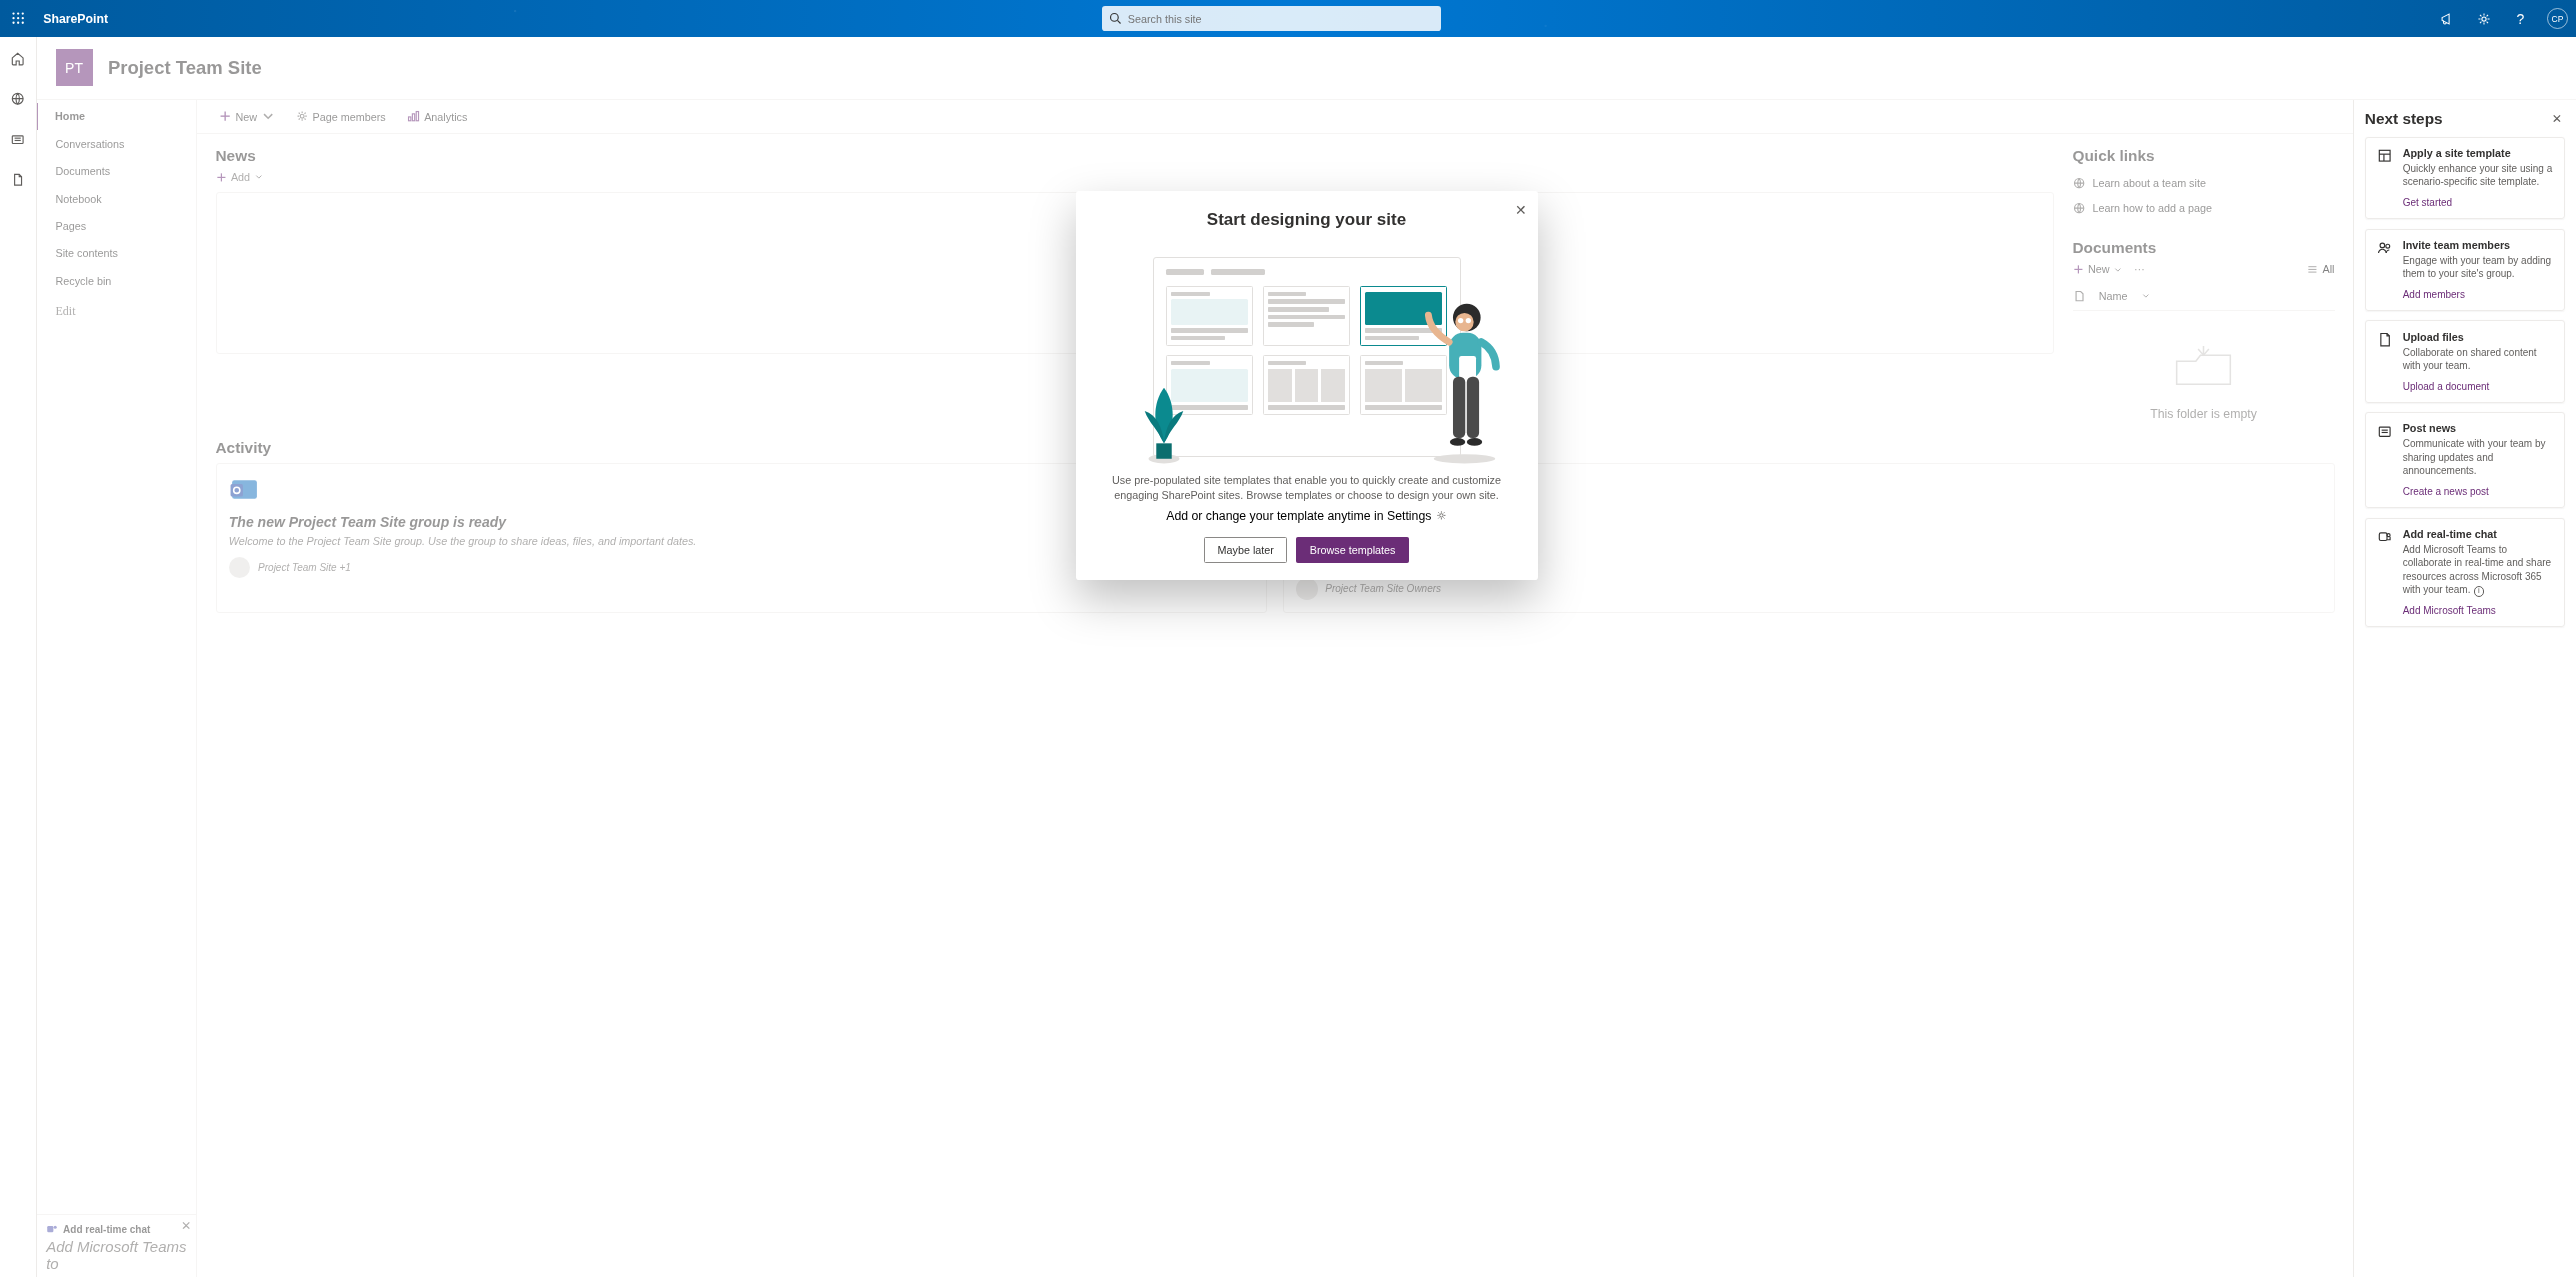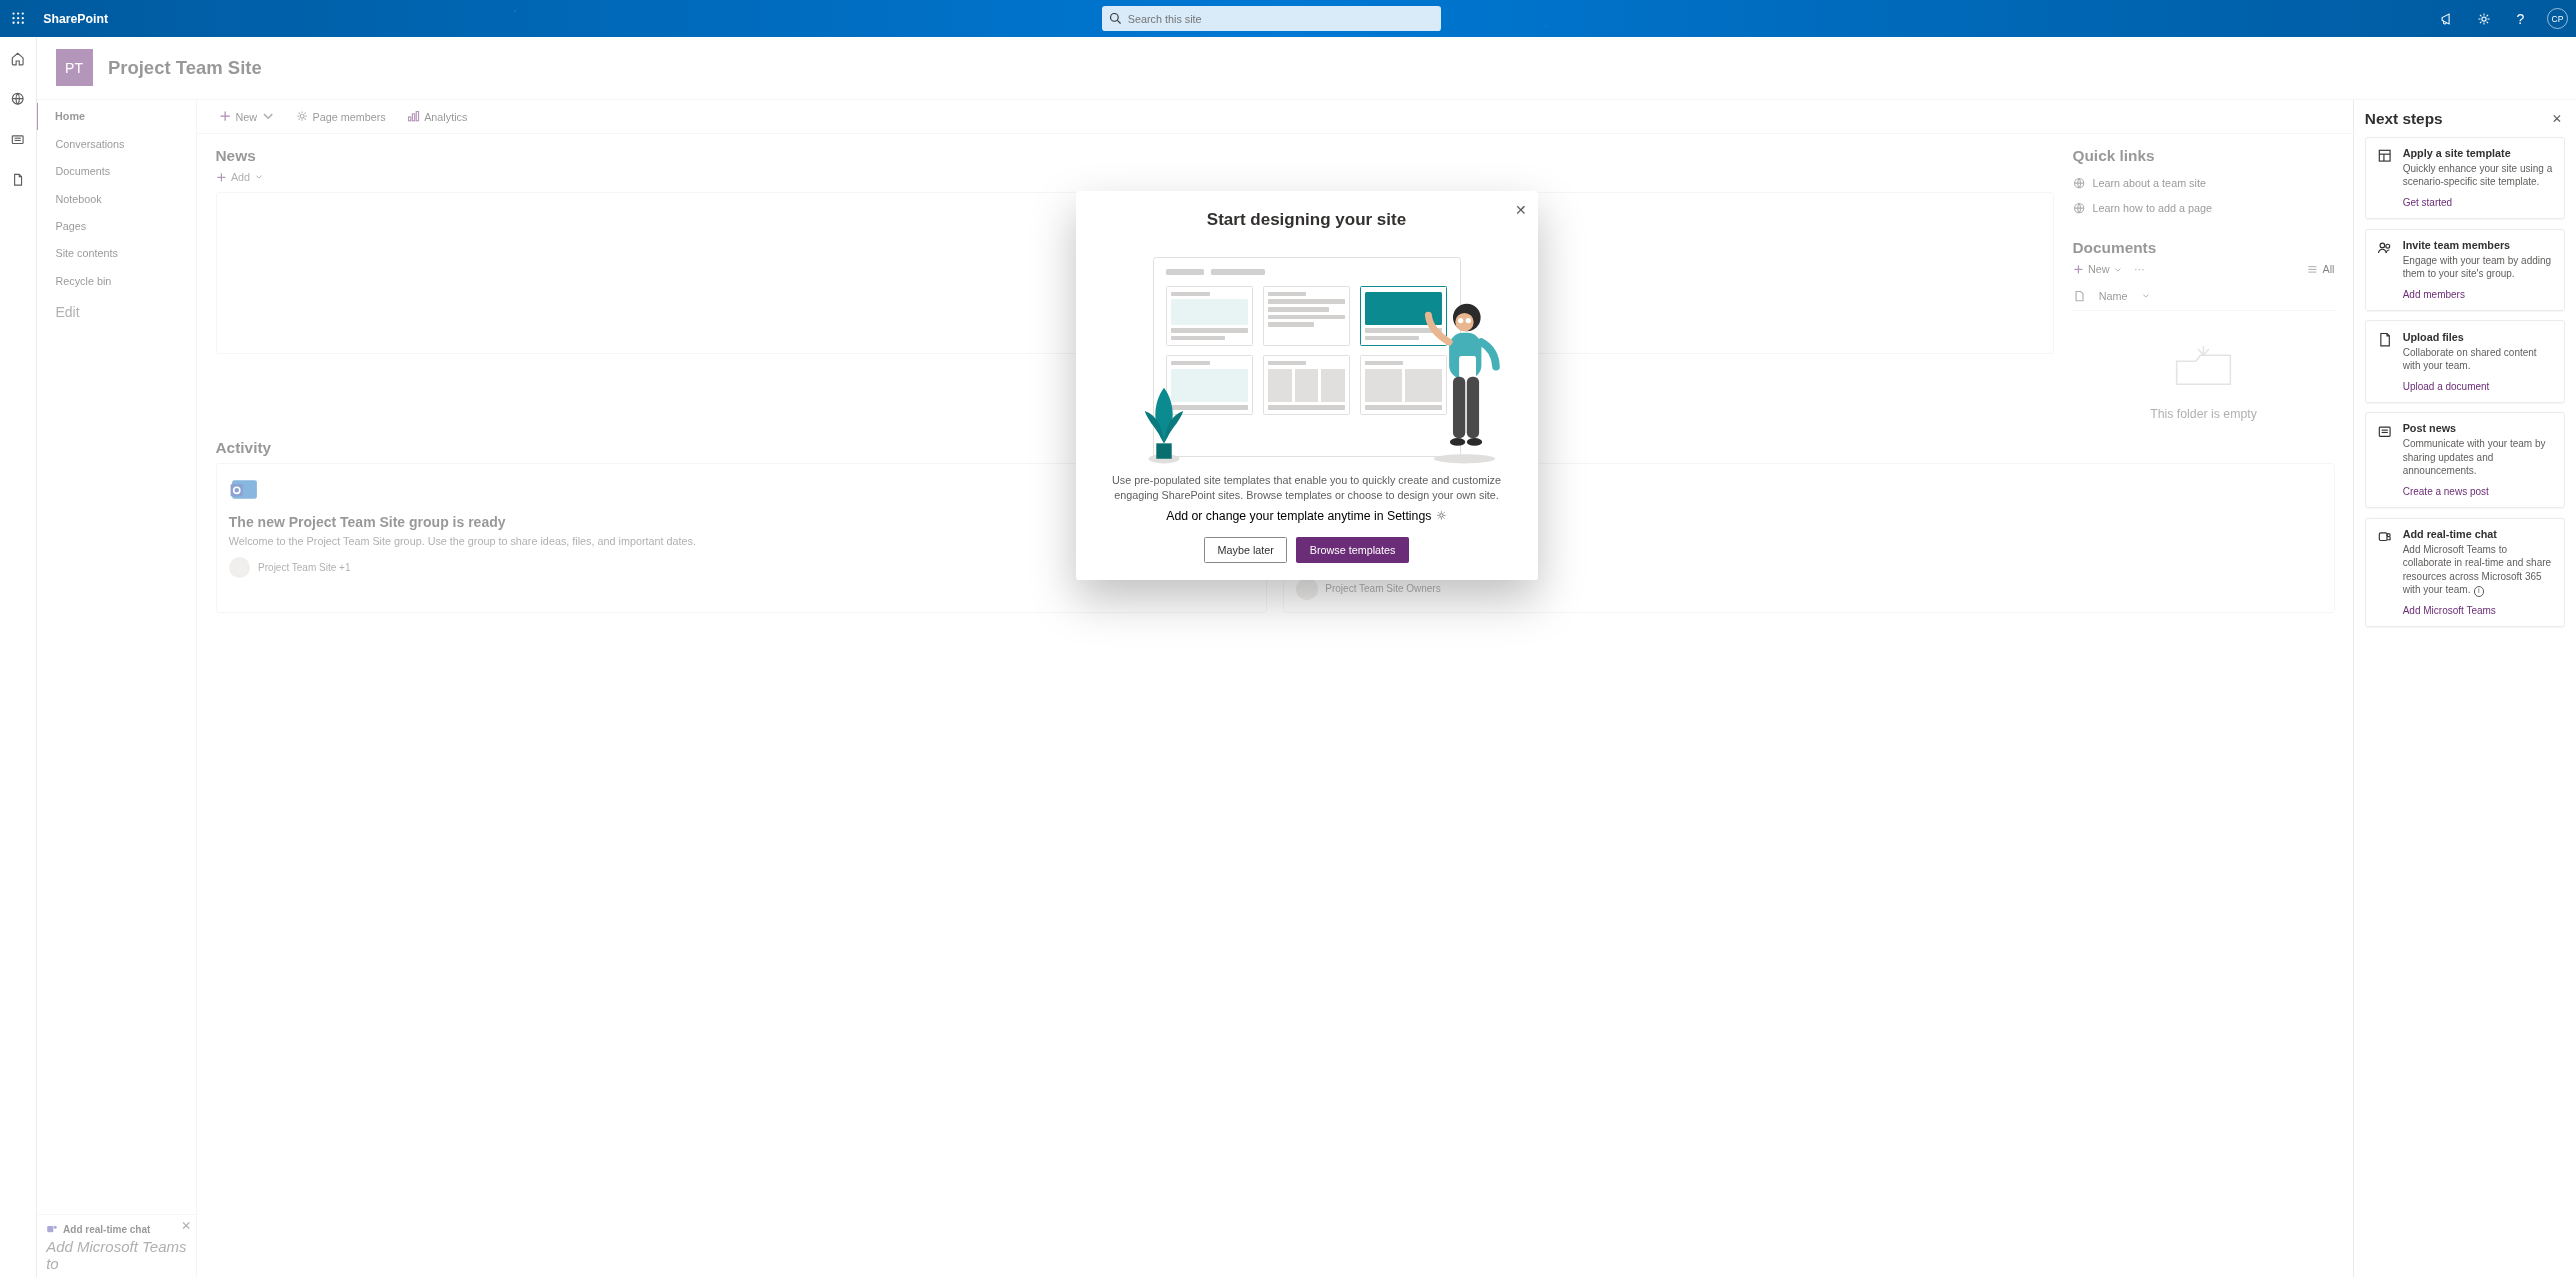--- a/index.html
+++ b/index.html
@@ -31,21 +31,21 @@
 .site-header { display:flex; align-items:center; padding: 12.3px 18.5px; border-bottom:0.8px solid #edebe9; gap:15.4px; }
 .site-logo { width:37px; height:37px; background:#6b2d77; color:#fff; display:flex; align-items:center; justify-content:center; font-size:14px; font-weight:400; }
 .site-title { font-size:18.5px; font-weight:600; color:#323130; }
 
 .site-main { flex:1; display:flex; overflow:hidden; }
 
 
 .left-nav { width:160px; border-right:0.8px solid #edebe9; padding-top:3.1px; }
 .nav-item { display:block; padding:7.7px 18.5px; font-size:10.8px; color:#323130; cursor:pointer; }
 .nav-item.active { border-left:1.5px solid #6b2d77; font-weight:600; padding-left:17px; }
-.nav-edit { font-size:14px; color:#605e5c; padding:9.2px 18.5px; cursor:pointer; }
+.nav-edit { font-size:12px; color:#605e5c; padding:9.2px 18.5px; cursor:pointer;font-family:Liberation Serif, serif; }
 
 
 .content-col { flex:1; display:flex; flex-direction:column; overflow:auto; }
 .cmd-bar { display:flex; align-items:center; padding:6.2px 18.5px; border-bottom:0.8px solid #edebe9; gap:15.4px; font-size:10.8px; color:#323130; }
 .cmd-btn { display:flex; align-items:center; gap:4.6px; cursor:pointer; padding:4.6px 3.1px; }
 .cmd-btn svg { width:12.3px; height:12.3px; }
 
 .page-canvas { padding: 12.3px 18.5px; display:grid; grid-template-columns: 1fr 1fr 262px; gap:18.5px; }
 .section-title { font-size:15.4px; font-weight:600; color:#323130; margin-bottom:6.2px; }
 .add-link { display:flex; align-items:center; gap:4.6px; font-size:10.8px; color:#605e5c; cursor:pointer; margin-bottom:9.2px; }
@@ -54,21 +54,21 @@
 .laptop-ill::before { content:""; position:absolute; top:2.3px; left:2.3px; right:2.3px; bottom:2.3px; background:#f3f9ff; }
 
 .quick-links a, .quick-links .ql { display:flex; align-items:center; gap:7.7px; padding:6.2px 0; font-size:10.8px; color:#323130; text-decoration:none; cursor:pointer; }
 .ql svg { width:12.3px; height:12.3px; fill:none; stroke:#605e5c; stroke-width:1.5; }
 .docs-bar { display:flex; align-items:center; justify-content:space-between; margin:6.2px 0; font-size:10.8px; }
 .docs-new { display:flex; align-items:center; gap:4.6px; color:#323130; cursor:pointer; }
 .docs-header-row { display:flex; align-items:center; gap:14px; padding:7.7px 0; border-bottom:0.8px solid #edebe9; font-size:10.8px; color:#323130; }
 .folder-empty { text-align:center; color:#605e5c; padding:31px 0 0; }
 
 .activity-row { grid-column:1 / span 3; }
-.activity-cards { display:flex; gap:15.4px; }
+.activity-cards { display:flex; gap:15.4px;font-style:italic; }
 .act-card { flex:1; border:0.8px solid #edebe9; border-radius:3.1px; padding:12.3px; }
 .act-icon { width:31px; height:25px; margin-bottom:9.2px; }
 .act-title { font-size:14px; font-weight:600; color:#323130; margin-bottom:4.6px; }
 .act-text { font-size:10.8px; color:#605e5c; line-height:1.35; margin-bottom:7.7px; }
 .act-meta { display:flex; align-items:center; gap:7.7px; font-size:10px; color:#605e5c; }
 .act-avatar { width:21.6px; height:21.6px; border-radius:50%; background:#e1dfdd; }
 
 
 .next-panel { width:223px; border-left:0.8px solid #edebe9; background:#fff; padding:9.2px 10.8px; overflow:auto; z-index:60; position:relative; }
 .np-title-row { display:flex; align-items:center; justify-content:space-between; margin-bottom:7.7px; }

